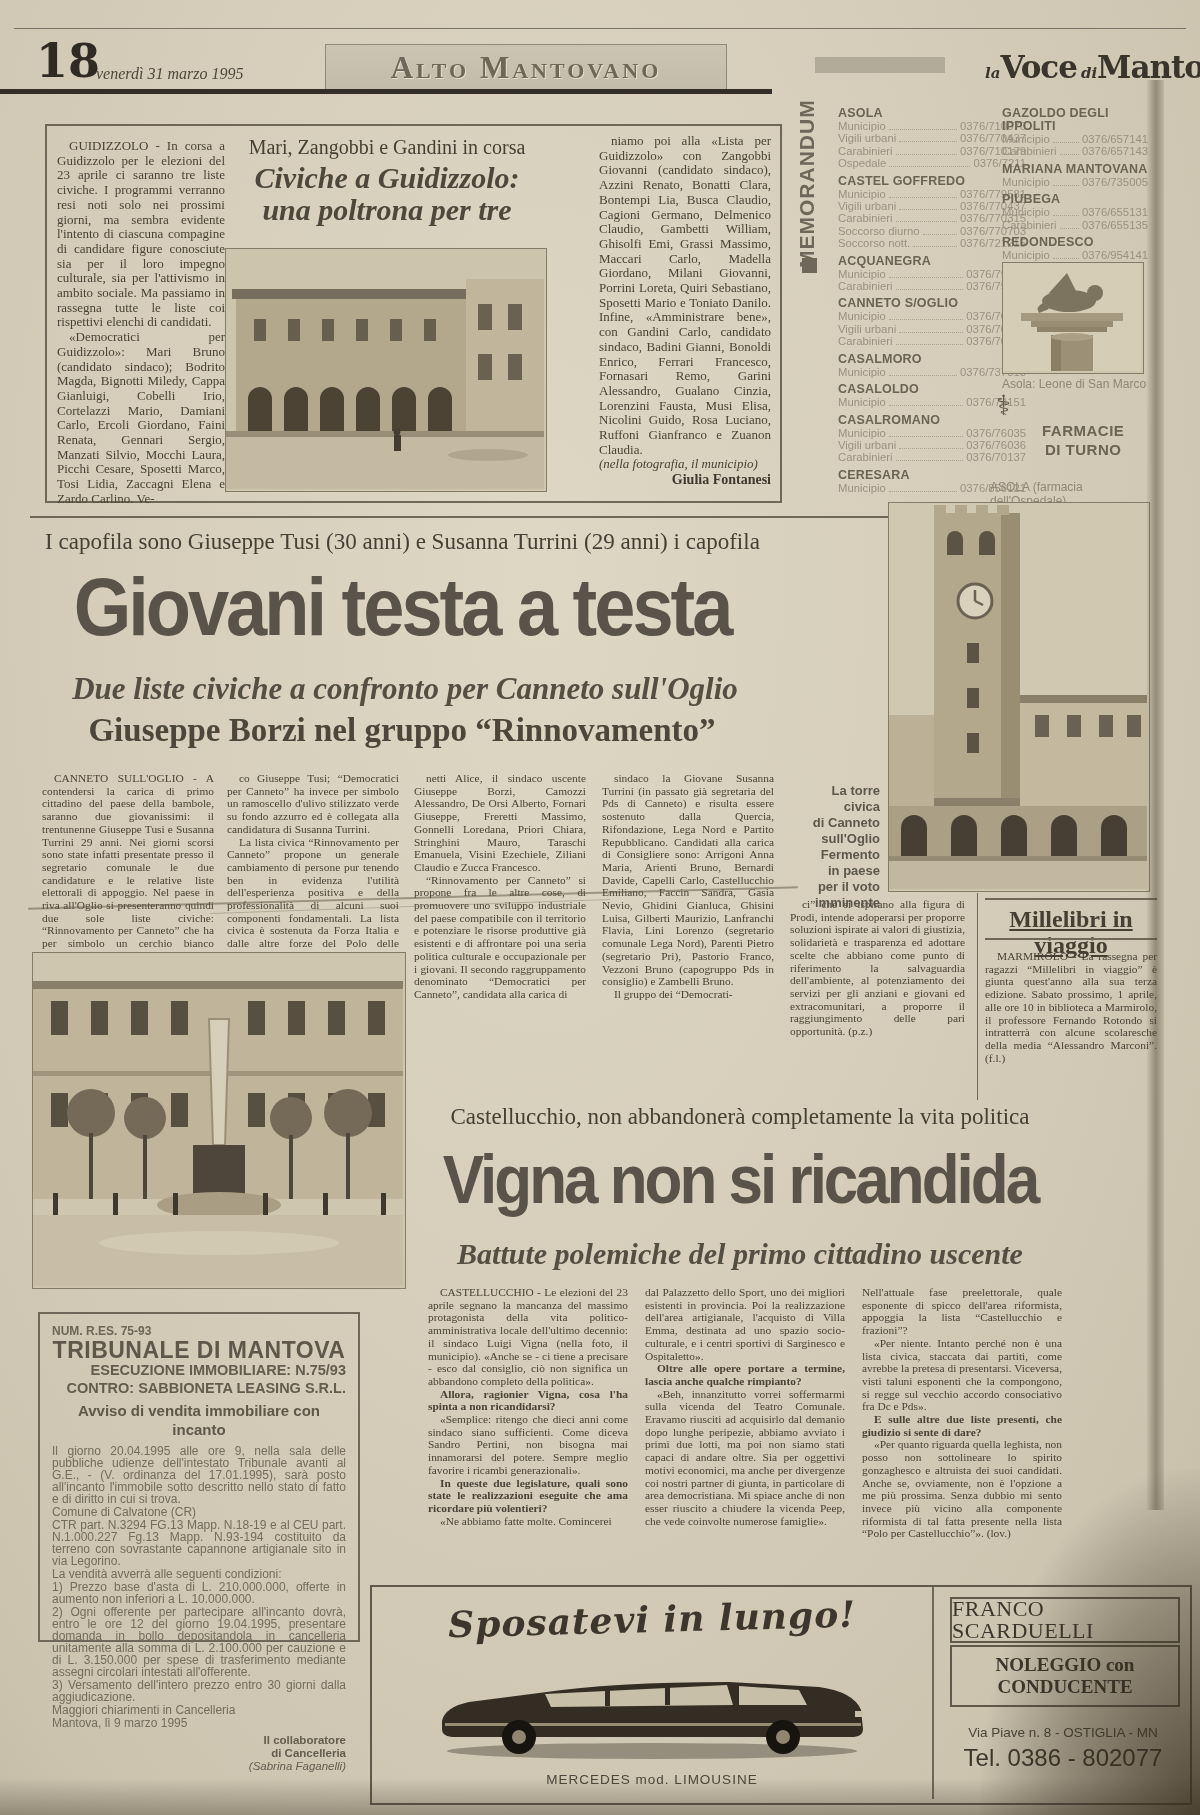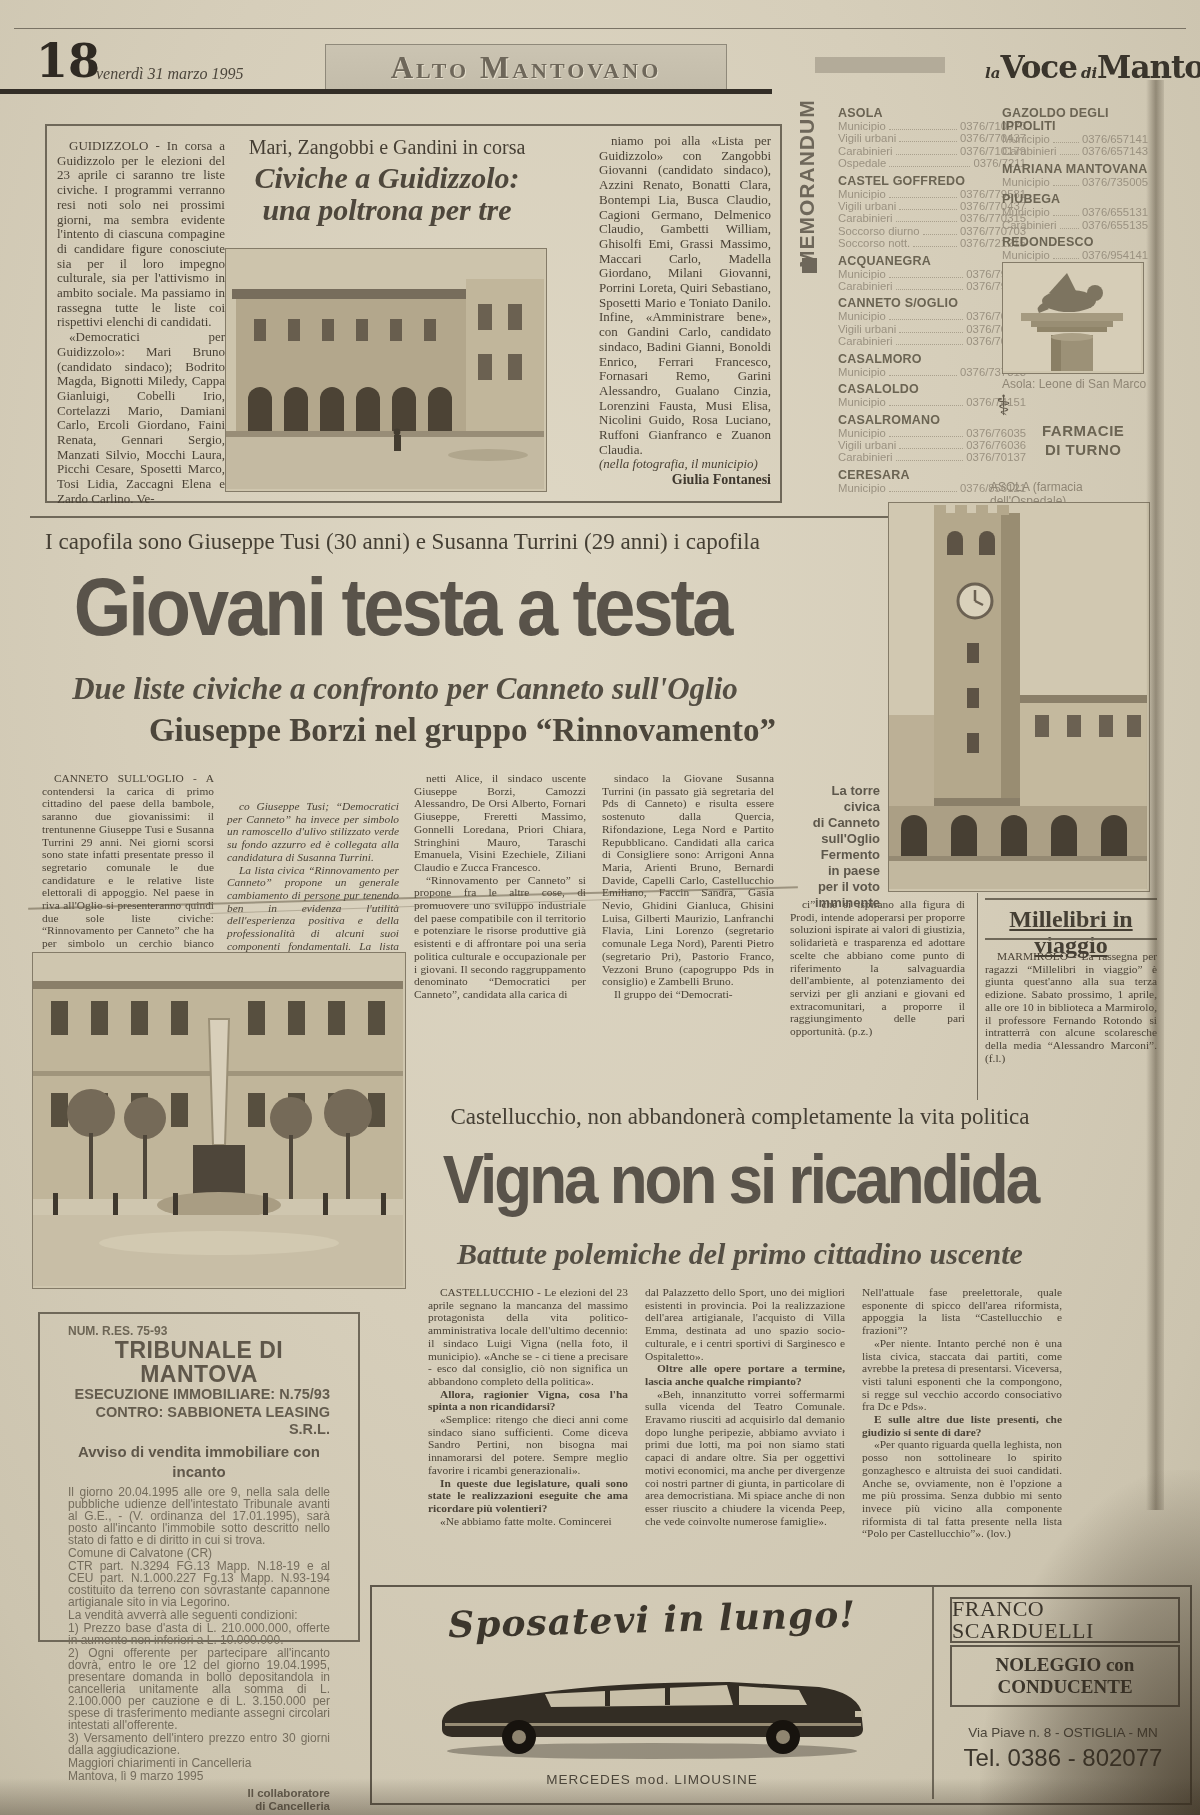--- a/index.html
+++ b/index.html
@@ -44,21 +44,21 @@
   .memo-cap{font:12px/1.2 "Liberation Sans",sans-serif;color:#8f8675;}
   .farm{font:bold 15px/1.25 "Liberation Sans",sans-serif;color:#6b6453;letter-spacing:.5px;}
   .cross{font:28px/1 "DejaVu Sans",sans-serif;color:#5f5749;}
   .photo-frame{border:1px solid #847b68;background:#cfc6ae;}
   
   .kick{font:24px/1.1 "Liberation Serif",serif;text-align:center;white-space:nowrap;
     color:#453f34;transform:scaleX(.96);transform-origin:center;}
   .giant{font-family:"Liberation Sans",sans-serif;font-weight:bold;color:#59534a;
     text-align:center;letter-spacing:-3px;transform:scaleY(1.1);transform-origin:top center;}
   .sub1{font:bold italic 31px/1.1 "Liberation Serif",serif;text-align:center;color:#544e43;}
-  .sub2{font:bold 33px/1.1 "Liberation Serif",serif;text-align:right;color:#4c463b;}
+  .sub2{font:bold 33px/1.1 "Liberation Serif",serif;text-align:center;color:#4c463b;}
   .capt{font:bold 13px/16px "Liberation Sans",sans-serif;text-align:right;color:#5d574b;}
   .mille-h{font:bold 24px/1.1 "Liberation Serif",serif;color:#453f34;text-align:center;}
   
   .trib{border:2px solid #6f6859;font-family:"Liberation Sans",sans-serif;color:#6d6555;}
   .t-num{font:bold 12px/14px "Liberation Sans",sans-serif;}
   .t-title{font:bold 23px/1.05 "Liberation Sans",sans-serif;text-align:center;letter-spacing:.5px;color:#5f574a;}
   .t-sub{font:bold 14.5px/1.2 "Liberation Sans",sans-serif;text-align:right;color:#645c4e;}
   .t-avviso{font:bold 15px/1.3 "Liberation Sans",sans-serif;text-align:center;color:#5f574a;}
   .t-body{font-size:12px;line-height:12px;text-align:justify;color:#746c5c;}
   .t-body p{margin:0 0 1px 0;}
@@ -330,21 +330,21 @@
 
   <div class="abs hairline" style="left:30px;top:516px;width:1120px;height:2px;"></div>
   <div class="abs kick" style="left:30px;top:528px;width:745px;">I capofila sono Giuseppe Tusi (30 anni) e Susanna Turrini (29 anni) i capofila</div>
   <div class="abs giant" style="left:28px;top:560px;width:748px;font-size:74px;">Giovani testa a testa</div>
   <div class="abs sub1" style="left:40px;top:672px;width:730px;">Due liste civiche a confronto per Canneto sull'Oglio</div>
   <div class="abs sub2" style="left:28px;top:712px;width:748px;">Giuseppe Borzi nel gruppo “Rinnovamento”</div>
 
   <div class="abs jcol msize" style="left:42px;top:772px;width:172px;">
     <p>CANNETO SULL'OGLIO - A contendersi la carica di primo cittadino del paese della bambole, saranno due giovanissimi: il trentunenne Giuseppe Tusi e Susanna Turrini 29 anni. Nei giorni scorsi sono state infatti presentate presso il segretario comunale le due candidature e le relative liste elettorali di appoggio. Nel paese in riva all'Oglio si presenteranno quindi due sole liste civiche: “Rinnovamento per Canneto” che ha per simbolo un cerchio bianco recante l'effigie della torre civica gonzaghesca, bambola bianca su fondo circolare rosso e foglia di acero verde. Il gruppo è collegato al candidato sinda-</p>
   </div>
-  <div class="abs jcol msize" style="left:227px;top:800px;width:172px;font-style:italic;">
+  <div class="abs jcol msize" style="left:227px;top:772px;width:172px;">
     <p>co Giuseppe Tusi; “Democratici per Canneto” ha invece per simbolo un ramoscello d'ulivo stilizzato verde su fondo azzurro ed è collegata alla candidatura di Susanna Turrini.</p>
     <p>La lista civica “Rinnovamento per Canneto” propone un generale cambiamento di persone pur tenendo ben in evidenza l'utilità dell'esperienza positiva e della professionalità di alcuni suoi componenti fondamentali. La lista civica è sostenuta da Forza Italia e dalle altre forze del Polo delle Libertà e dal Partito Popolare cannetese e presenta come candidati alla carica di consigliere comunale: Bonelli Giovanni; Be-</p>
   </div>
   <div class="abs jcol msize" style="left:414px;top:772px;width:172px;">
     <p>netti Alice, il sindaco uscente Giuseppe Borzi, Camozzi Alessandro, De Orsi Alberto, Fornari Giuseppe, Freretti Massimo, Gonnelli Loredana, Priori Chiara, Stringhini Mauro, Taraschi Emanuela, Visini Ezechiele, Ziliani Claudio e Zucca Francesco.</p>
     <p>“Rinnovamento per Canneto” si propone fra le altre cose, di promuovere uno sviluppo industriale del paese compatibile con il territorio e potenziare le risorse produttive già esistenti e di affrontare poi una seria politica culturale e occupazionale per i giovani. Il secondo raggruppamento denominato “Democratici per Canneto”, candidata alla carica di</p>
   </div>
   <div class="abs jcol msize" style="left:602px;top:772px;width:172px;">
     <p>sindaco la Giovane Susanna Turrini (in passato già segretaria del Pds di Canneto) e risulta essere sostenuto dalla Quercia, Rifondazione, Lega Nord e Partito Repubblicano. Candidati alla carica di Consigliere sono: Arrigoni Anna Maria, Arienti Bruno, Bernardi Davide, Capelli Carlo, Castellucchio Emiliano, Faccin Sandra, Gasia Nevio, Ghidini Gianluca, Ghisini Luisa, Gilberti Maurizio, Lanfranchi Flavia, Lini Lorenzo (segretario comunale Lega Nord), Parenti Pietro (segretario Pri), Pastorio Franco, Vezzoni Bruno (capogruppo Pds in consiglio) e Zambelli Bruno.</p>
     <p>Il gruppo dei “Democrati-</p>
@@ -484,21 +484,21 @@
     <p class="q">Oltre alle opere portare a termine, lascia anche qualche rimpianto?</p>
     <p>«Beh, innanzitutto vorrei soffermarmi sulla vicenda del Teatro Comunale. Eravamo riusciti ad acquisirlo dal demanio dopo lunghe peripezie, abbiamo avviato i primi due lotti, ma poi non siamo stati capaci di andare oltre. Sia per oggettivi motivi economici, ma anche per divergenze coi nostri partner di giunta, in particolare di area democristiana. Mi spiace anche di non esser riuscito a chiudere la vicenda Peep, che vede coinvolte numerose famiglie».</p>
   </div>
   <div class="abs jcol msize" style="left:862px;top:1286px;width:200px;">
     <p style="text-indent:0;">Nell'attuale fase preelettorale, quale esponente di spicco dell'area riformista, appoggia la lista “Castellucchio e frazioni”?</p>
     <p>«Per niente. Intanto perché non è una lista civica, staccata dai partiti, come avrebbe la pretesa di presentarsi. Viceversa, visti taluni esponenti che la compongono, si regge sul vecchio accordo consociativo fra Dc e Pds».</p>
     <p class="q">E sulle altre due liste presenti, che giudizio si sente di dare?</p>
     <p>«Per quanto riguarda quella leghista, non posso non sottolineare lo spirito gonzaghesco e altruista dei suoi candidati. Anche se, ovviamente, non è l'opzione a me più prossima. Senza dubbio mi sento invece più vicino alla componente riformista di tal fatta presente nella lista “Polo per Castellucchio”». (lov.)</p>
   </div>
 
-  <div class="abs trib" style="left:38px;top:1312px;width:322px;height:330px;padding:10px 28px;box-sizing:border-box;">
+  <div class="abs trib" style="left:38px;top:1312px;width:322px;height:330px;padding:10px 12px;box-sizing:border-box;">
     <div class="t-num">NUM. R.ES. 75-93</div>
     <div class="t-title">TRIBUNALE DI MANTOVA</div>
     <div class="t-sub">ESECUZIONE IMMOBILIARE: N.75/93</div>
     <div class="t-sub">CONTRO: SABBIONETA LEASING S.R.L.</div>
     <div class="t-avviso" style="margin:4px 0 5px;">Avviso di vendita immobiliare con incanto</div>
     <div class="t-body">
       <p>Il giorno 20.04.1995 alle ore 9, nella sala delle pubbliche udienze dell'intestato Tribunale avanti al G.E., - (V. ordinanza del 17.01.1995), sarà posto all'incanto l'immobile sotto descritto nello stato di fatto e di diritto in cui si trova.</p>
         <p>Comune di Calvatone (CR)</p>
       <p>CTR part. N.3294 FG.13 Mapp. N.18-19 e al CEU part. N.1.000.227 Fg.13 Mapp. N.93-194 costituito da terreno con sovrastante capannone artigianale sito in via Legorino.</p>
         <p>La vendità avverrà alle seguenti condizioni:</p>

